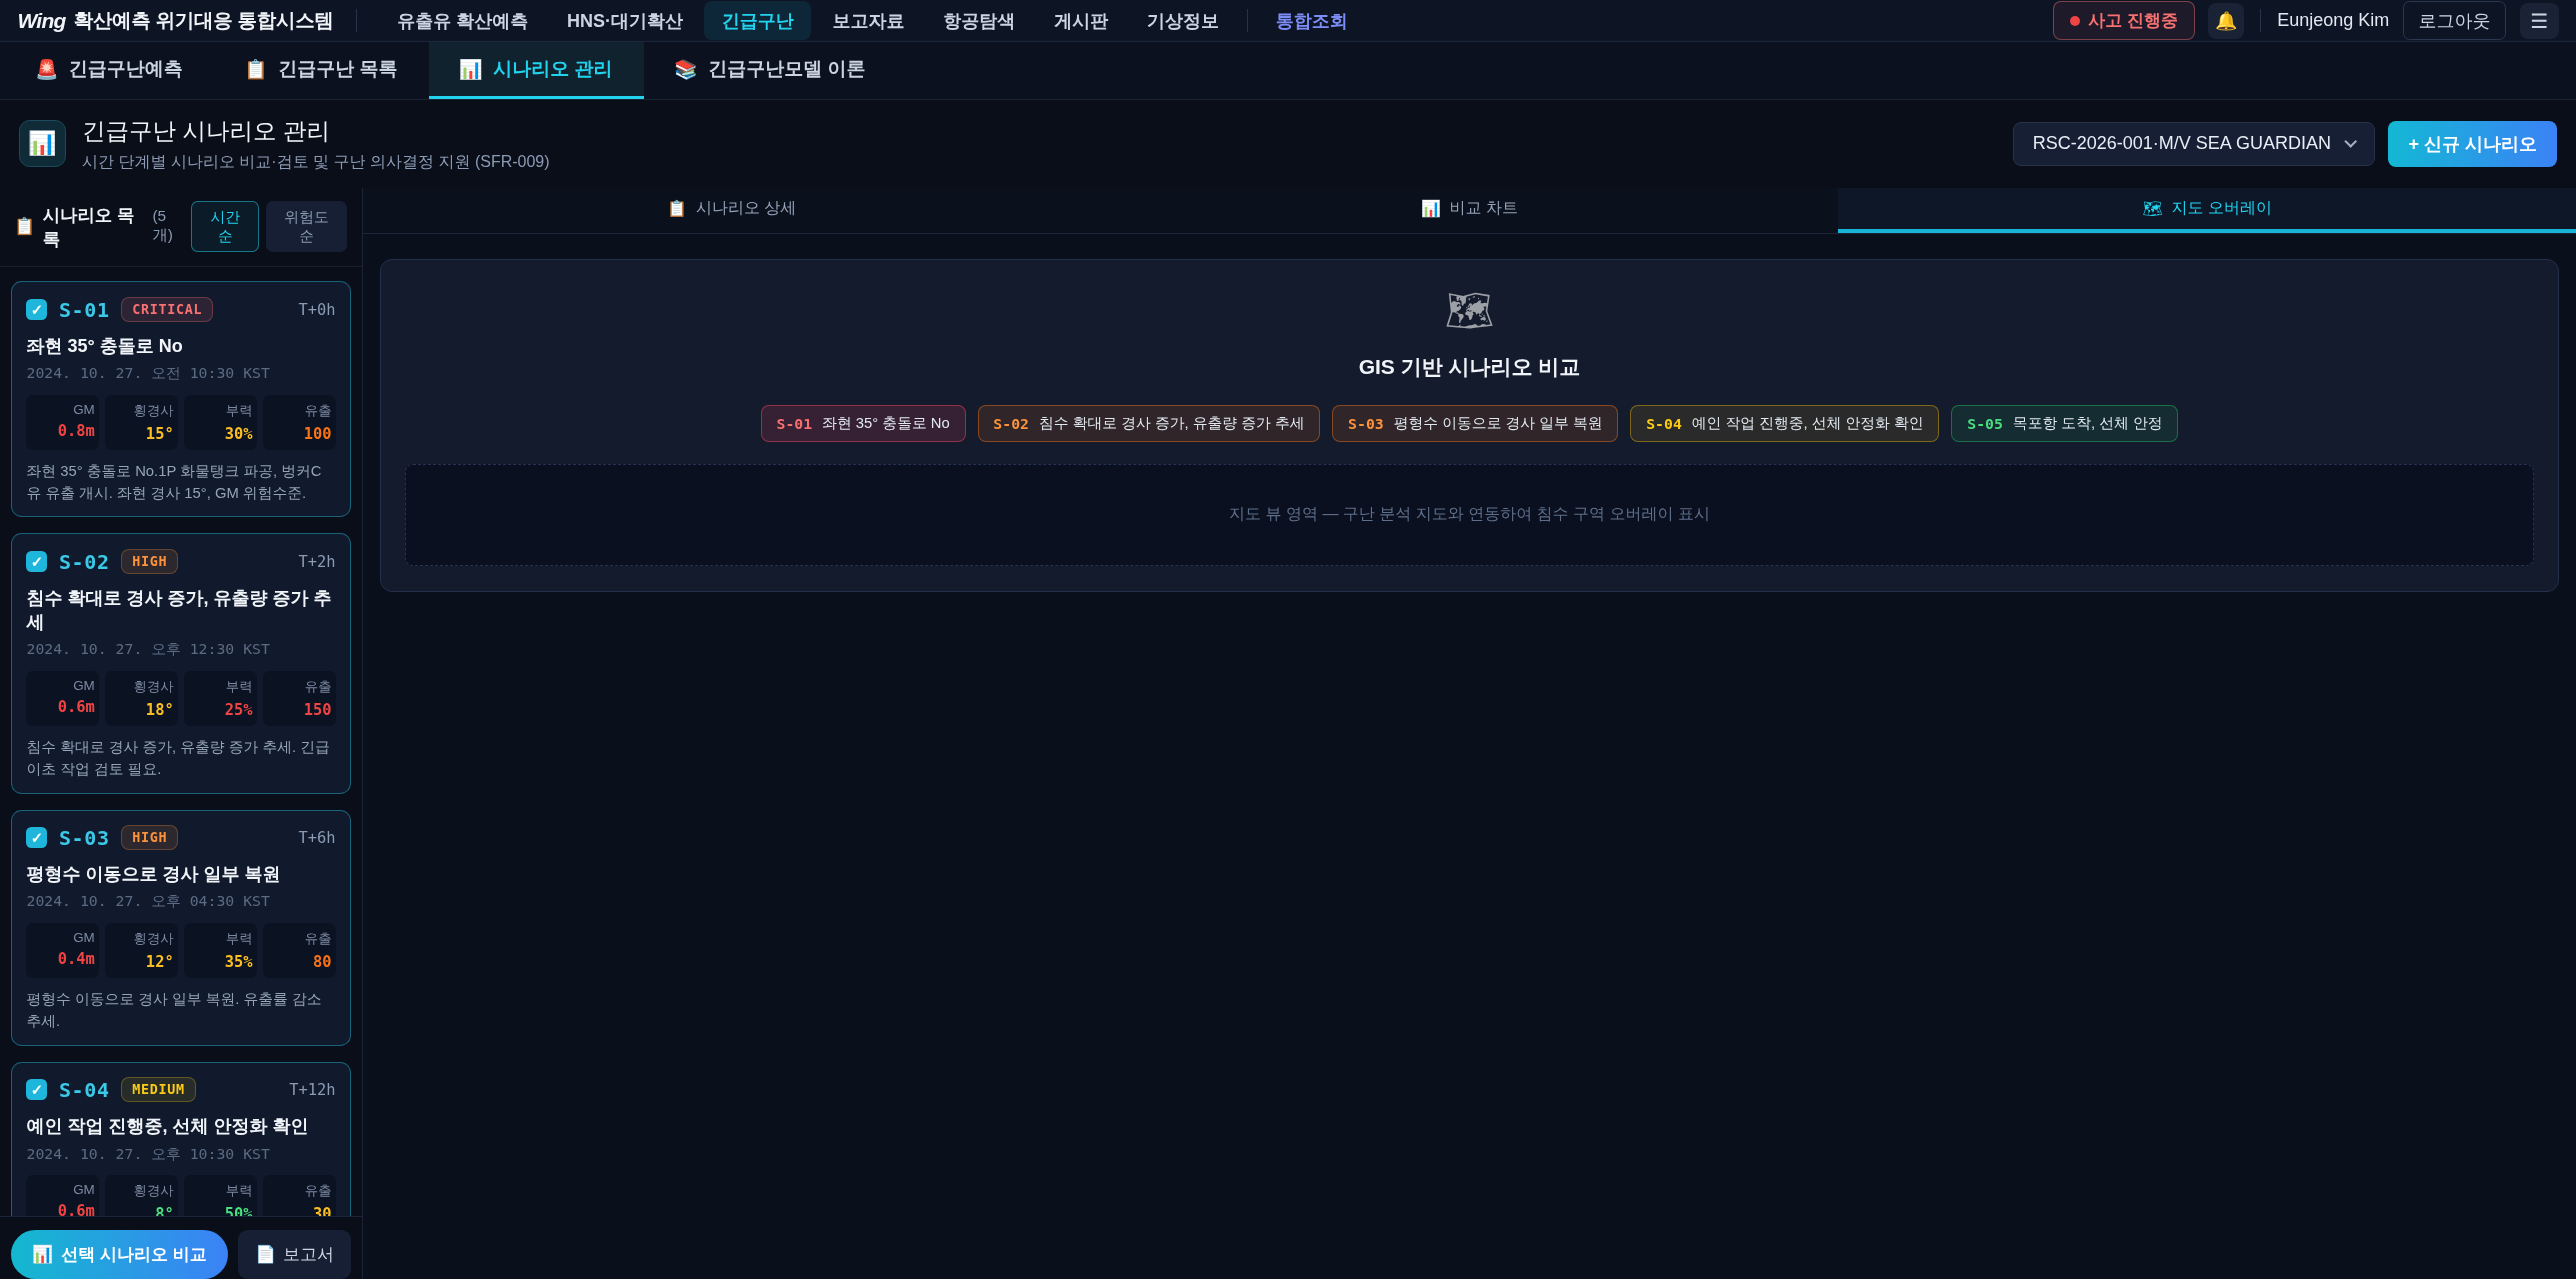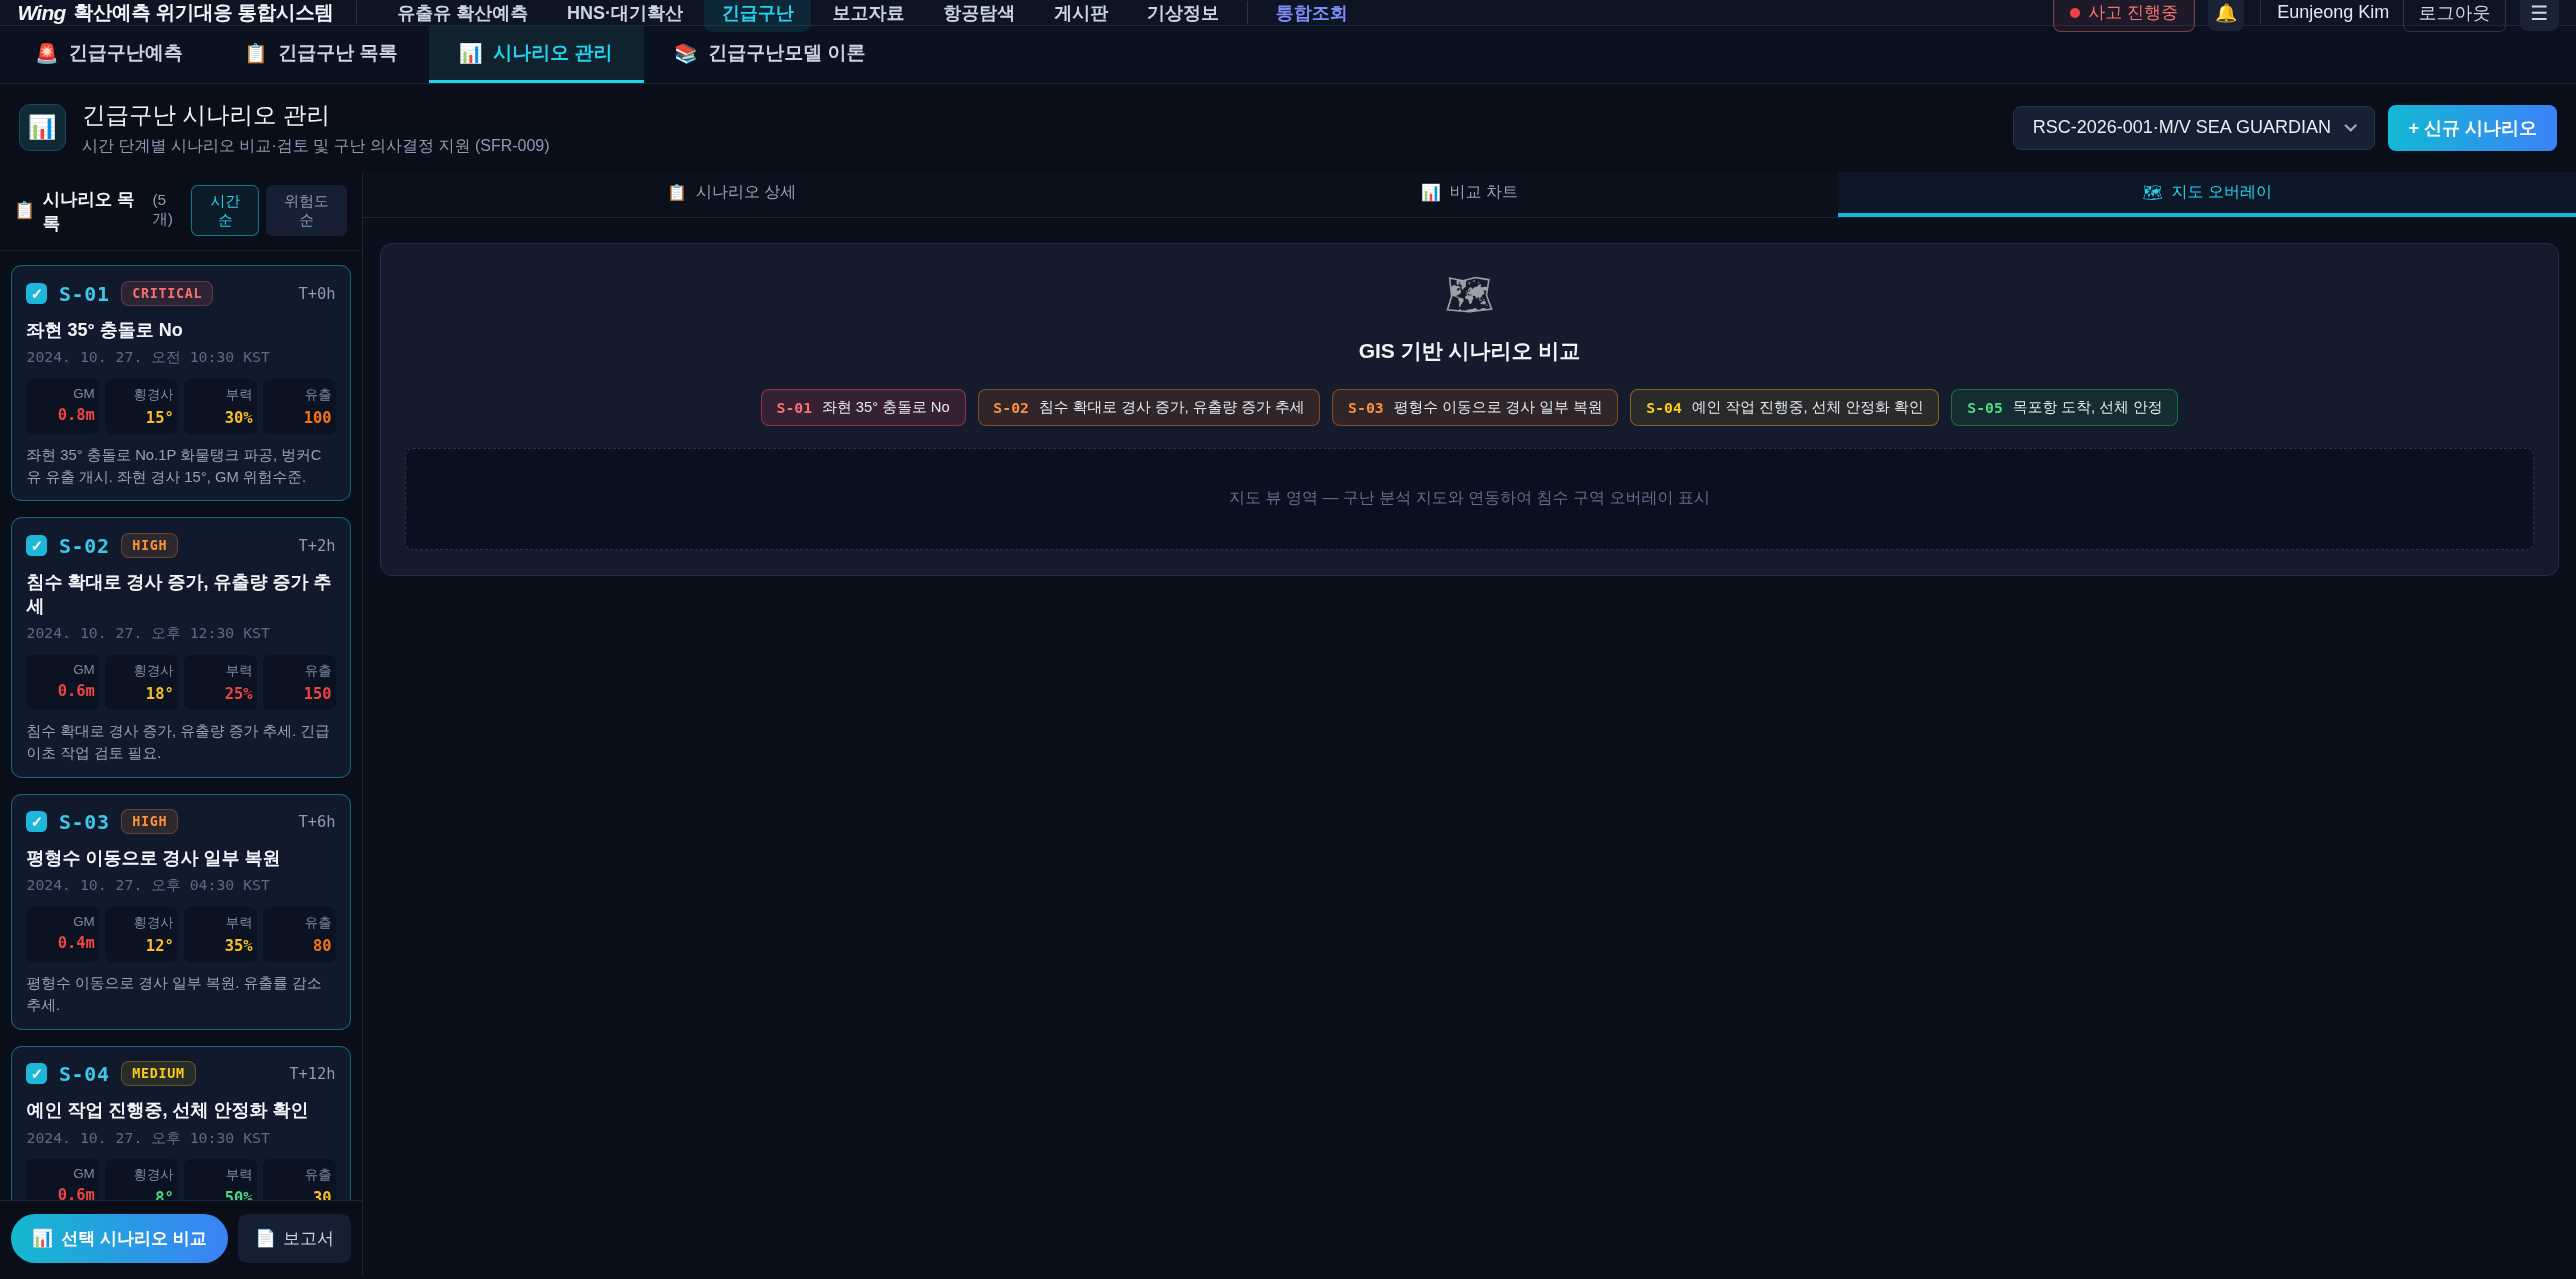--- a/index.html
+++ b/index.html
@@ -4,32 +4,32 @@
 <style>
   * { box-sizing: border-box; margin: 0; padding: 0; }
   html, body { background: #0a0e19; }
   body {
     width: 2576px; height: 1279px; overflow: hidden;
     font-family: "Liberation Sans", sans-serif; color: #e2e8f0;
   }
 
   
   .topnav {
-    height: 26px; background: #0d1424; border-bottom: 0.7px solid #1c2739;
+    height: 42px; background: #0d1424; border-bottom: 0.7px solid #1c2739;
     display: flex; align-items: center; padding: 0 17.4px; gap: 5.4px;
   }
   .logo-area { display: flex; align-items: center; gap: 8px; }
   .logo-wing { font-style: italic; font-weight: 800; font-size: 21px; color: #f1f5f9; letter-spacing: -0.7px; }
   .logo-title { font-weight: 700; font-size: 19.5px; color: #f1f5f9; letter-spacing: -0.3px; }
   .v-div { width: 0.7px; height: 23px; background: #263349; margin: 0 17.4px; }
   .nav-item { font-size: 18px; font-weight: 600; color: #cbd5e1; padding: 7.4px 17.4px; border-radius: 8px; cursor: pointer; white-space: nowrap; }
   .nav-item.active { color: var(--accent); background: rgba(34,211,238,0.10); }
   .nav-item.special { color: #7d8df7; }
   .topnav-right { margin-left: auto; display: flex; align-items: center; gap: 13.4px; }
-  .incident-badge { display: flex; align-items: center; gap: 8.7px; color: #f87171; font-size: 17px; font-weight: 400; padding: 6.7px 16px; border: 0.7px solid rgba(248,113,113,0.45); background: rgba(248,113,113,0.07); border-radius: 8px; }
+  .incident-badge { display: flex; align-items: center; gap: 8.7px; color: #f87171; font-size: 17px; font-weight: 700; padding: 6.7px 16px; border: 0.7px solid rgba(248,113,113,0.45); background: rgba(248,113,113,0.07); border-radius: 8px; }
   .incident-dot { width: 10px; height: 10px; border-radius: 50%; background: #ef4444; }
   .icon-btn { width: 36px; height: 36px; background: #1a2336; border-radius: 8px; display: flex; align-items: center; justify-content: center; font-size: 18px; cursor: pointer; }
   .user-name { font-size: 18px; color: #e2e8f0; }
   .logout-btn { font-size: 18px; color: #cbd5e1; padding: 6.7px 14.8px; border: 0.7px solid #2a3850; border-radius: 6.7px; background: transparent; cursor: pointer; }
   .hamburger { width: 39px; height: 36px; background: #1a2336; border-radius: 8px; color: #cbd5e1; font-size: 20px; display: flex; align-items: center; justify-content: center; cursor: pointer; }
 
   
   .page-tabs { height: 58px; background: #0b111f; border-bottom: 0.7px solid #182336; display: flex; align-items: stretch; padding: 0 4px; }
   .page-tab { display: flex; align-items: center; gap: 10px; padding: 0 31px; font-size: 19px; font-weight: 600; color: #cbd5e1; border-bottom: 3.4px solid transparent; cursor: pointer; }
   .page-tab .tab-icon { font-size: 19px; }

